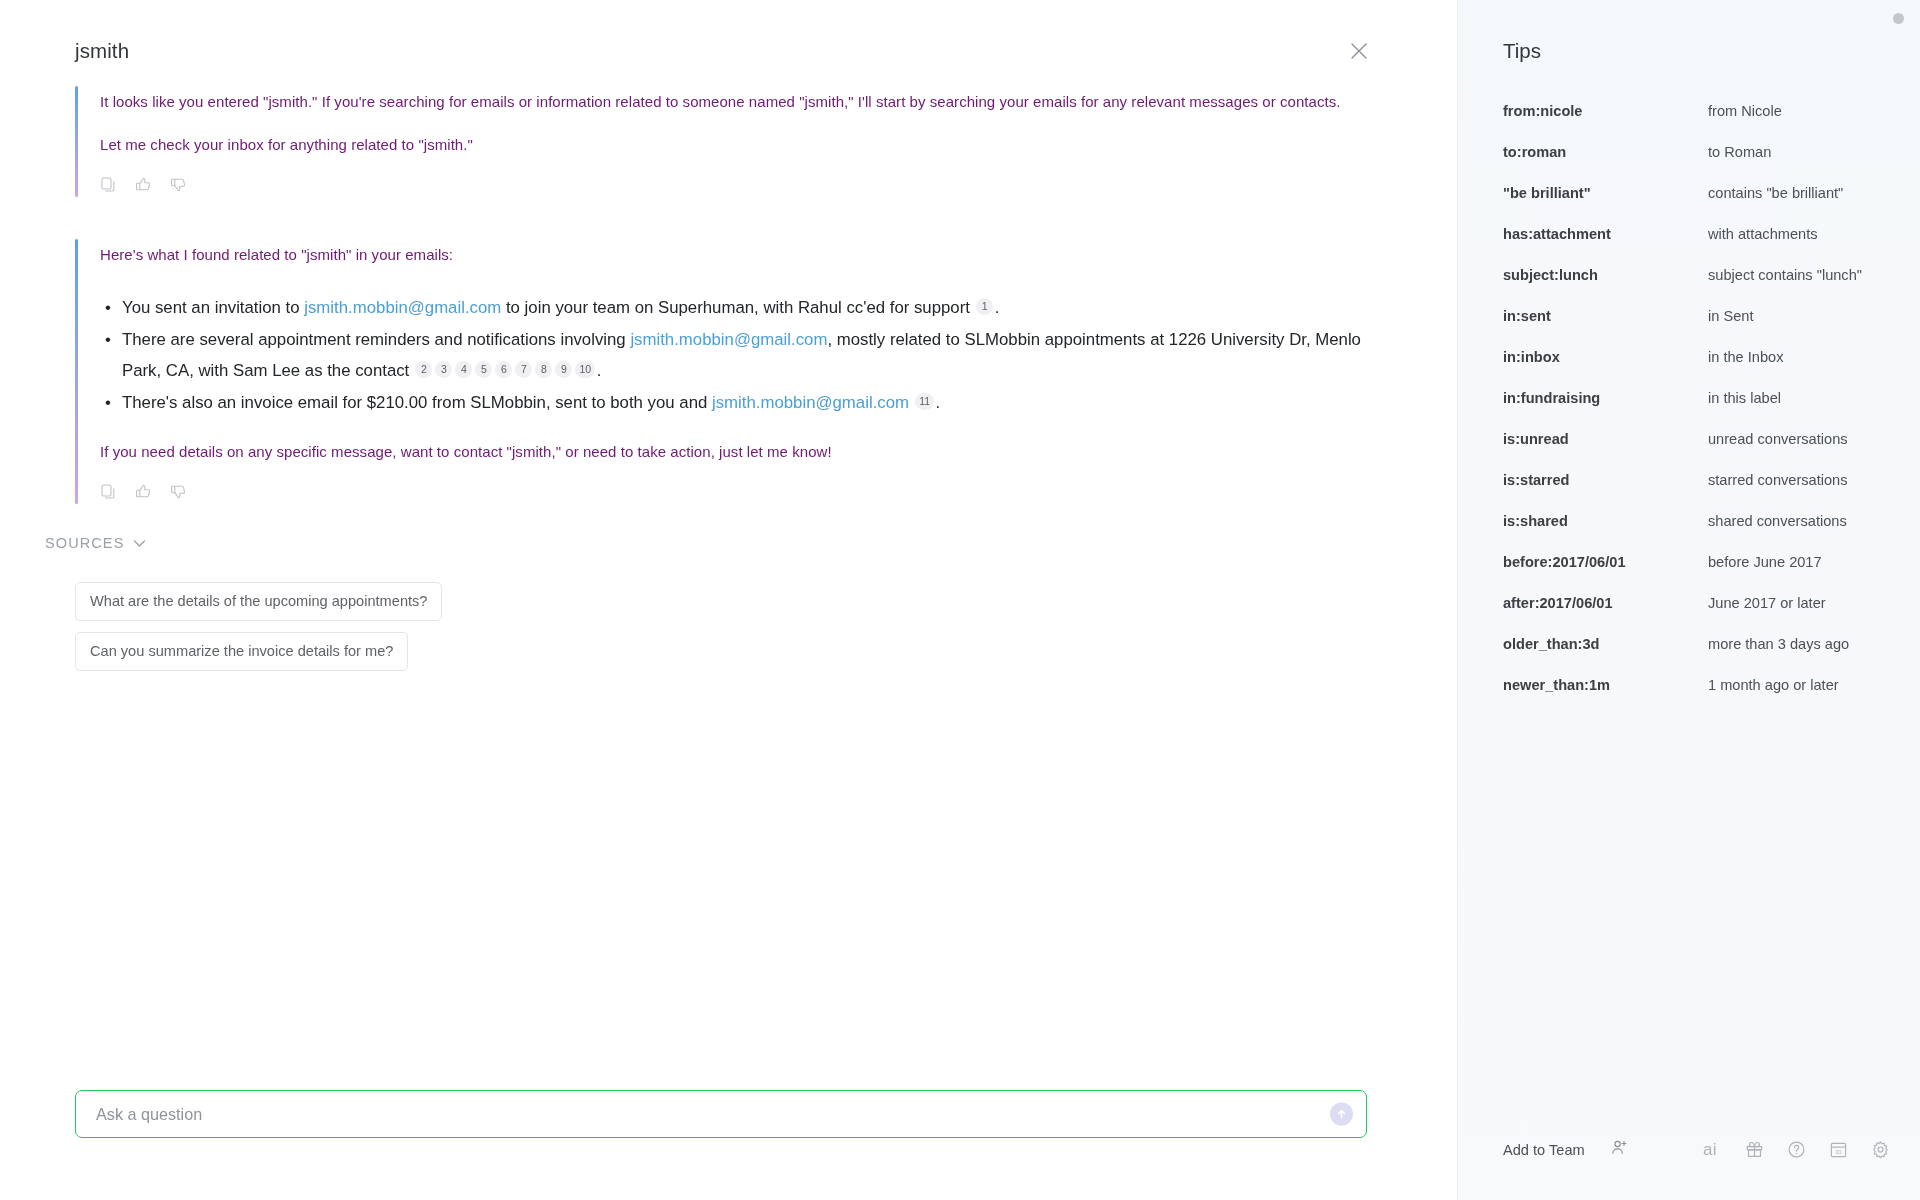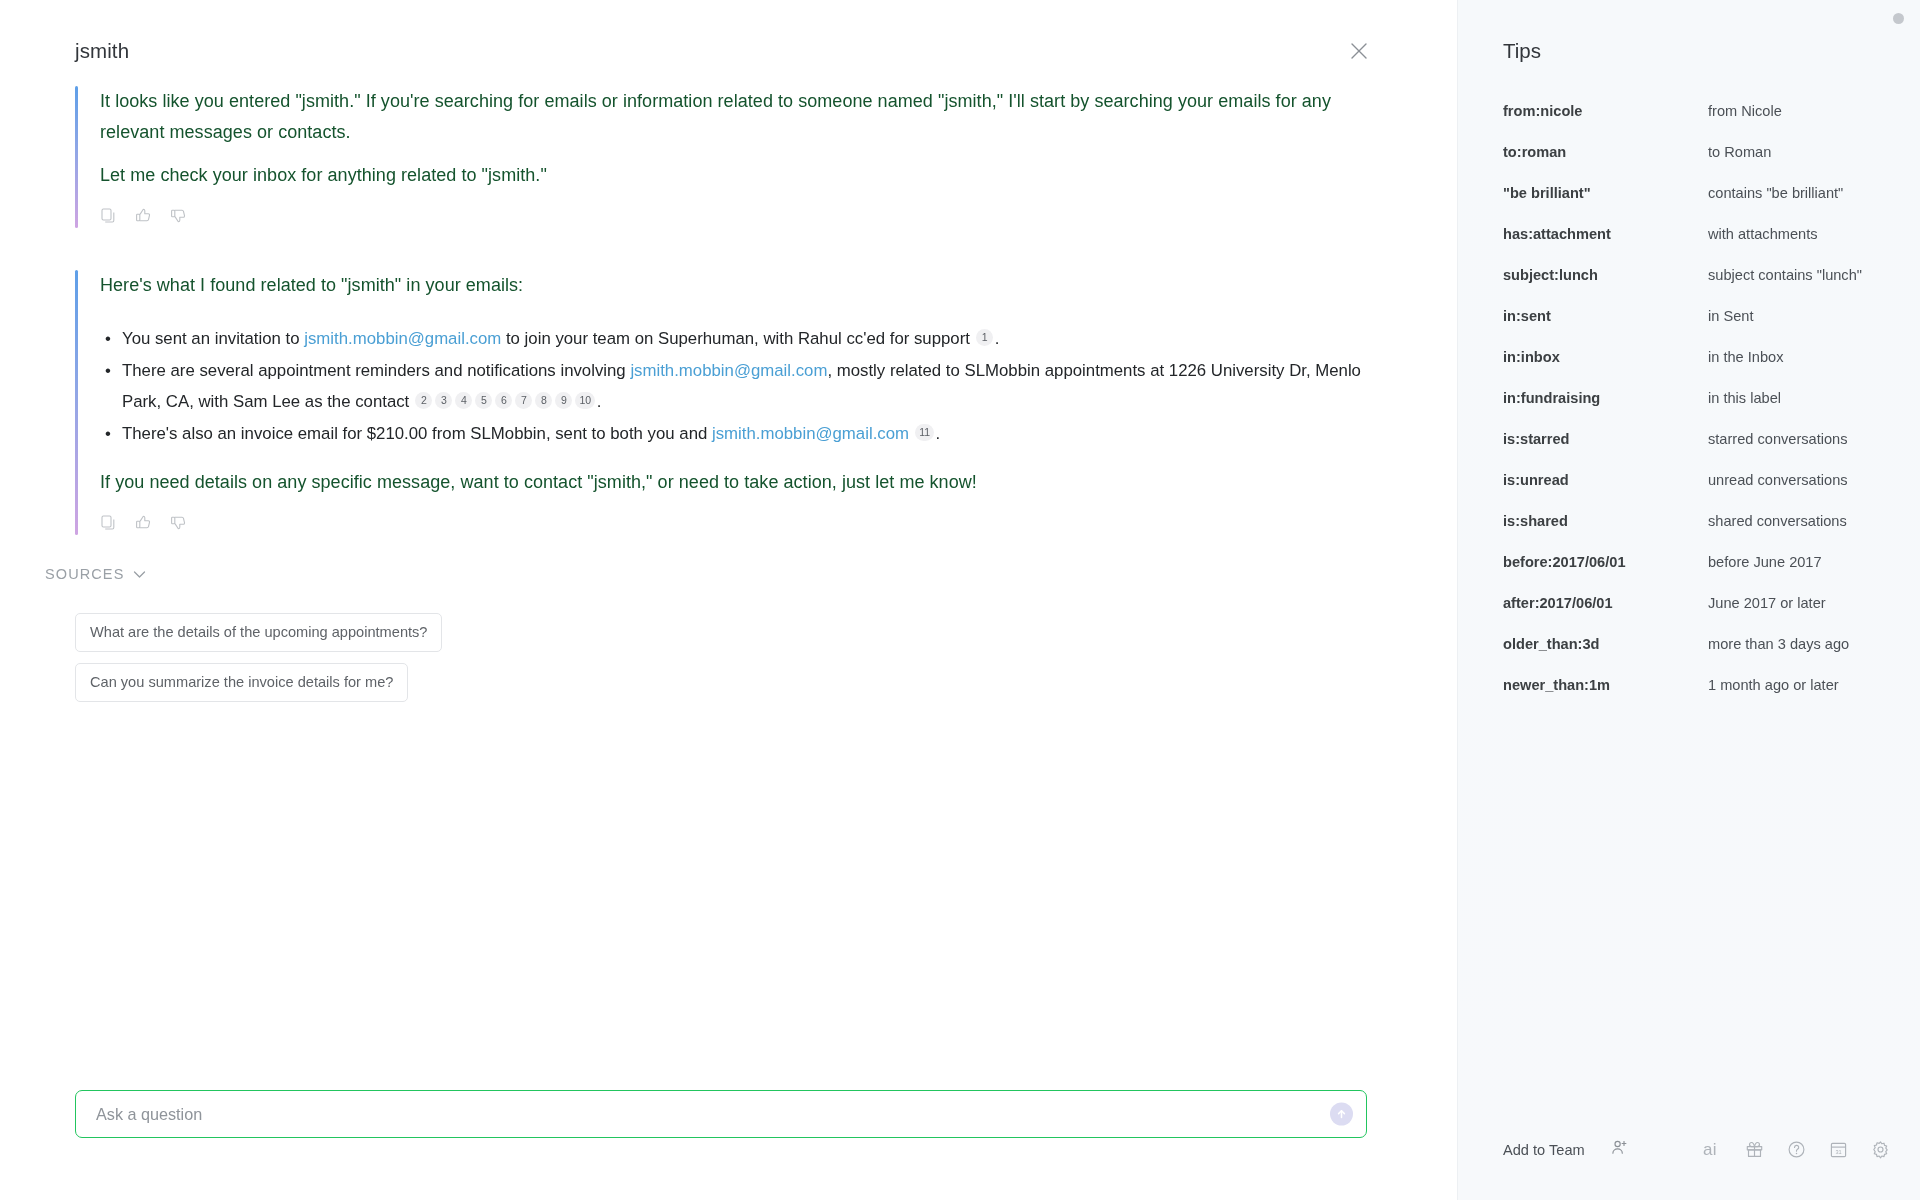--- a/index.html
+++ b/index.html
@@ -41,21 +41,21 @@
     position: relative;
     margin-left: 75px; margin-right: 90px;
     padding-left: 25px;
   }
   .msg::before {
     content: ""; position: absolute; left: 0; top: 0; bottom: 0;
     width: 2.5px; border-radius: 2px;
     background: linear-gradient(to bottom, #5e9fe8 0%, #8fa6e6 45%, #cfa4e2 100%);
   }
   .msg p {
-    font-size: 18px; line-height: 31px; color: #14532d;
+    font-size: 15px; line-height: 31px; color: #701a75;
     letter-spacing: .05px;
   }
   .msg p + p { margin-top: 12px; }
 
   .actions {
     display: flex; gap: 18px; align-items: center;
     margin-top: 16px; padding-bottom: 4px;
   }
   .actions .act { width: 17px; height: 17px; cursor: pointer; opacity: .85; }
   .actions .act svg { display: block; }
@@ -310,26 +310,26 @@
         </div>
       <div class="tip-row">
           <div class="tip-key">in:inbox</div>
           <div class="tip-val">in the Inbox</div>
         </div>
       <div class="tip-row">
           <div class="tip-key">in:fundraising</div>
           <div class="tip-val">in this label</div>
         </div>
       <div class="tip-row">
+          <div class="tip-key">is:unread</div>
+          <div class="tip-val">unread conversations</div>
+        </div>
+      <div class="tip-row">
           <div class="tip-key">is:starred</div>
           <div class="tip-val">starred conversations</div>
-        </div>
-      <div class="tip-row">
-          <div class="tip-key">is:unread</div>
-          <div class="tip-val">unread conversations</div>
         </div>
       <div class="tip-row">
           <div class="tip-key">is:shared</div>
           <div class="tip-val">shared conversations</div>
         </div>
       <div class="tip-row">
           <div class="tip-key">before:2017/06/01</div>
           <div class="tip-val">before June 2017</div>
         </div>
       <div class="tip-row">

